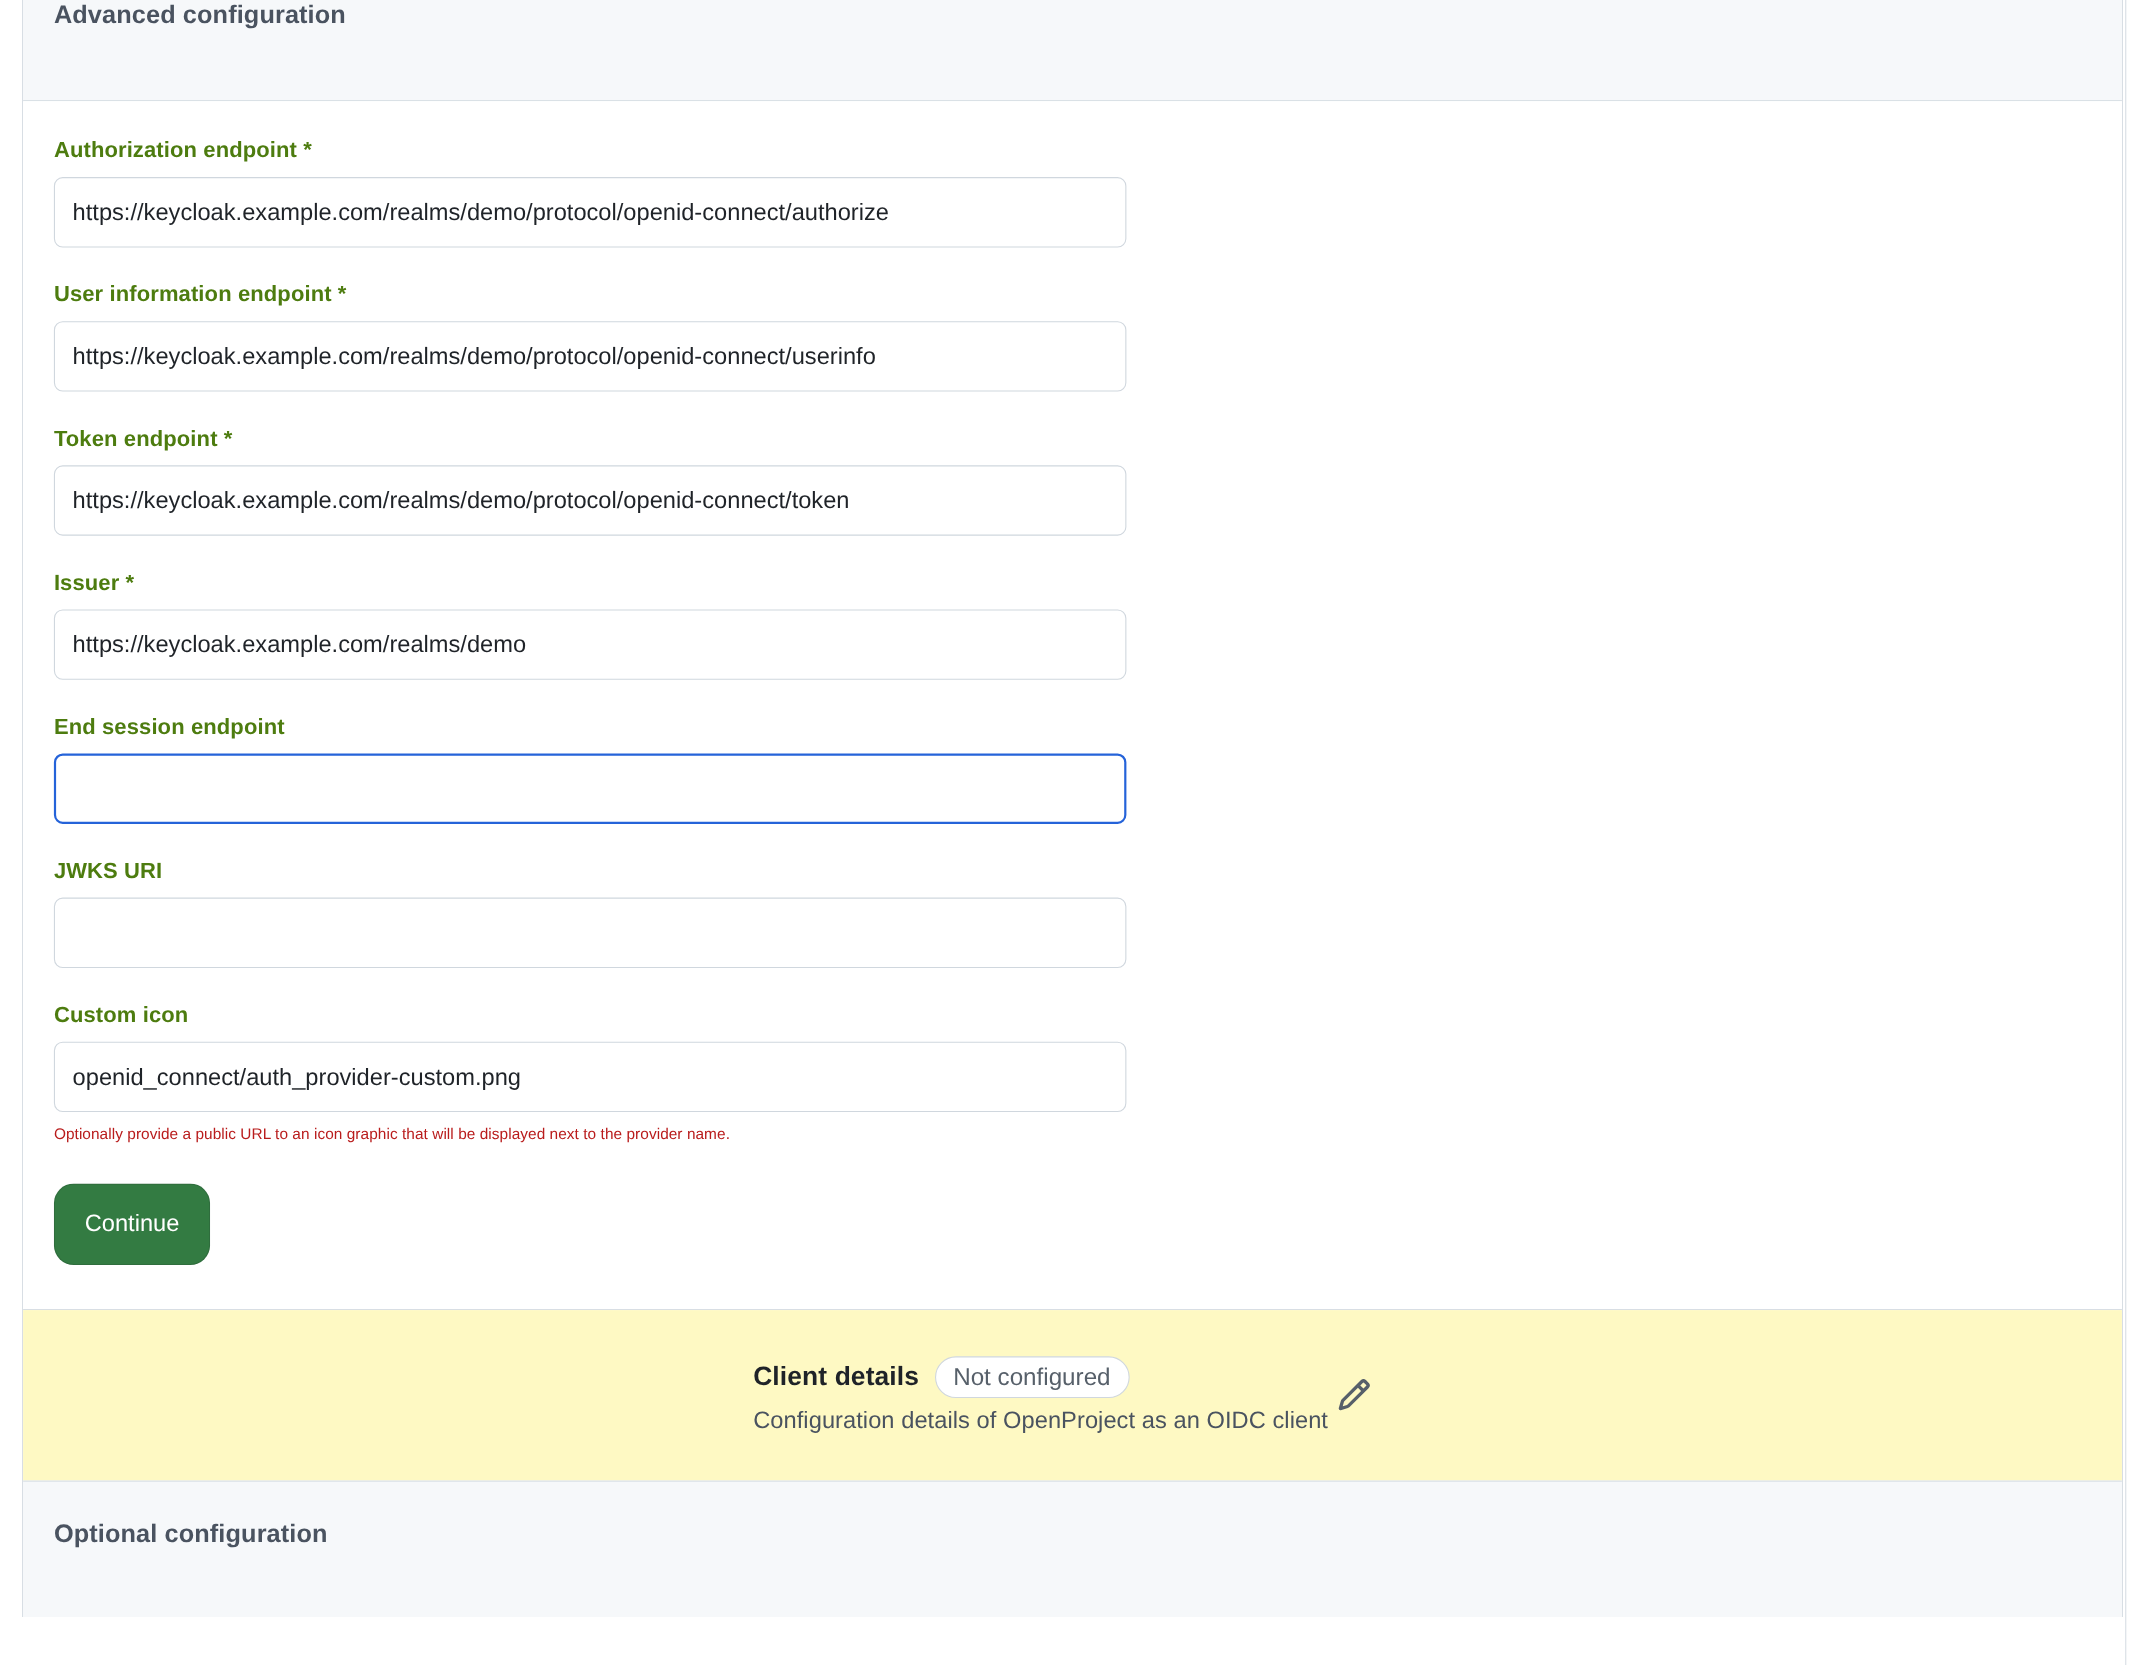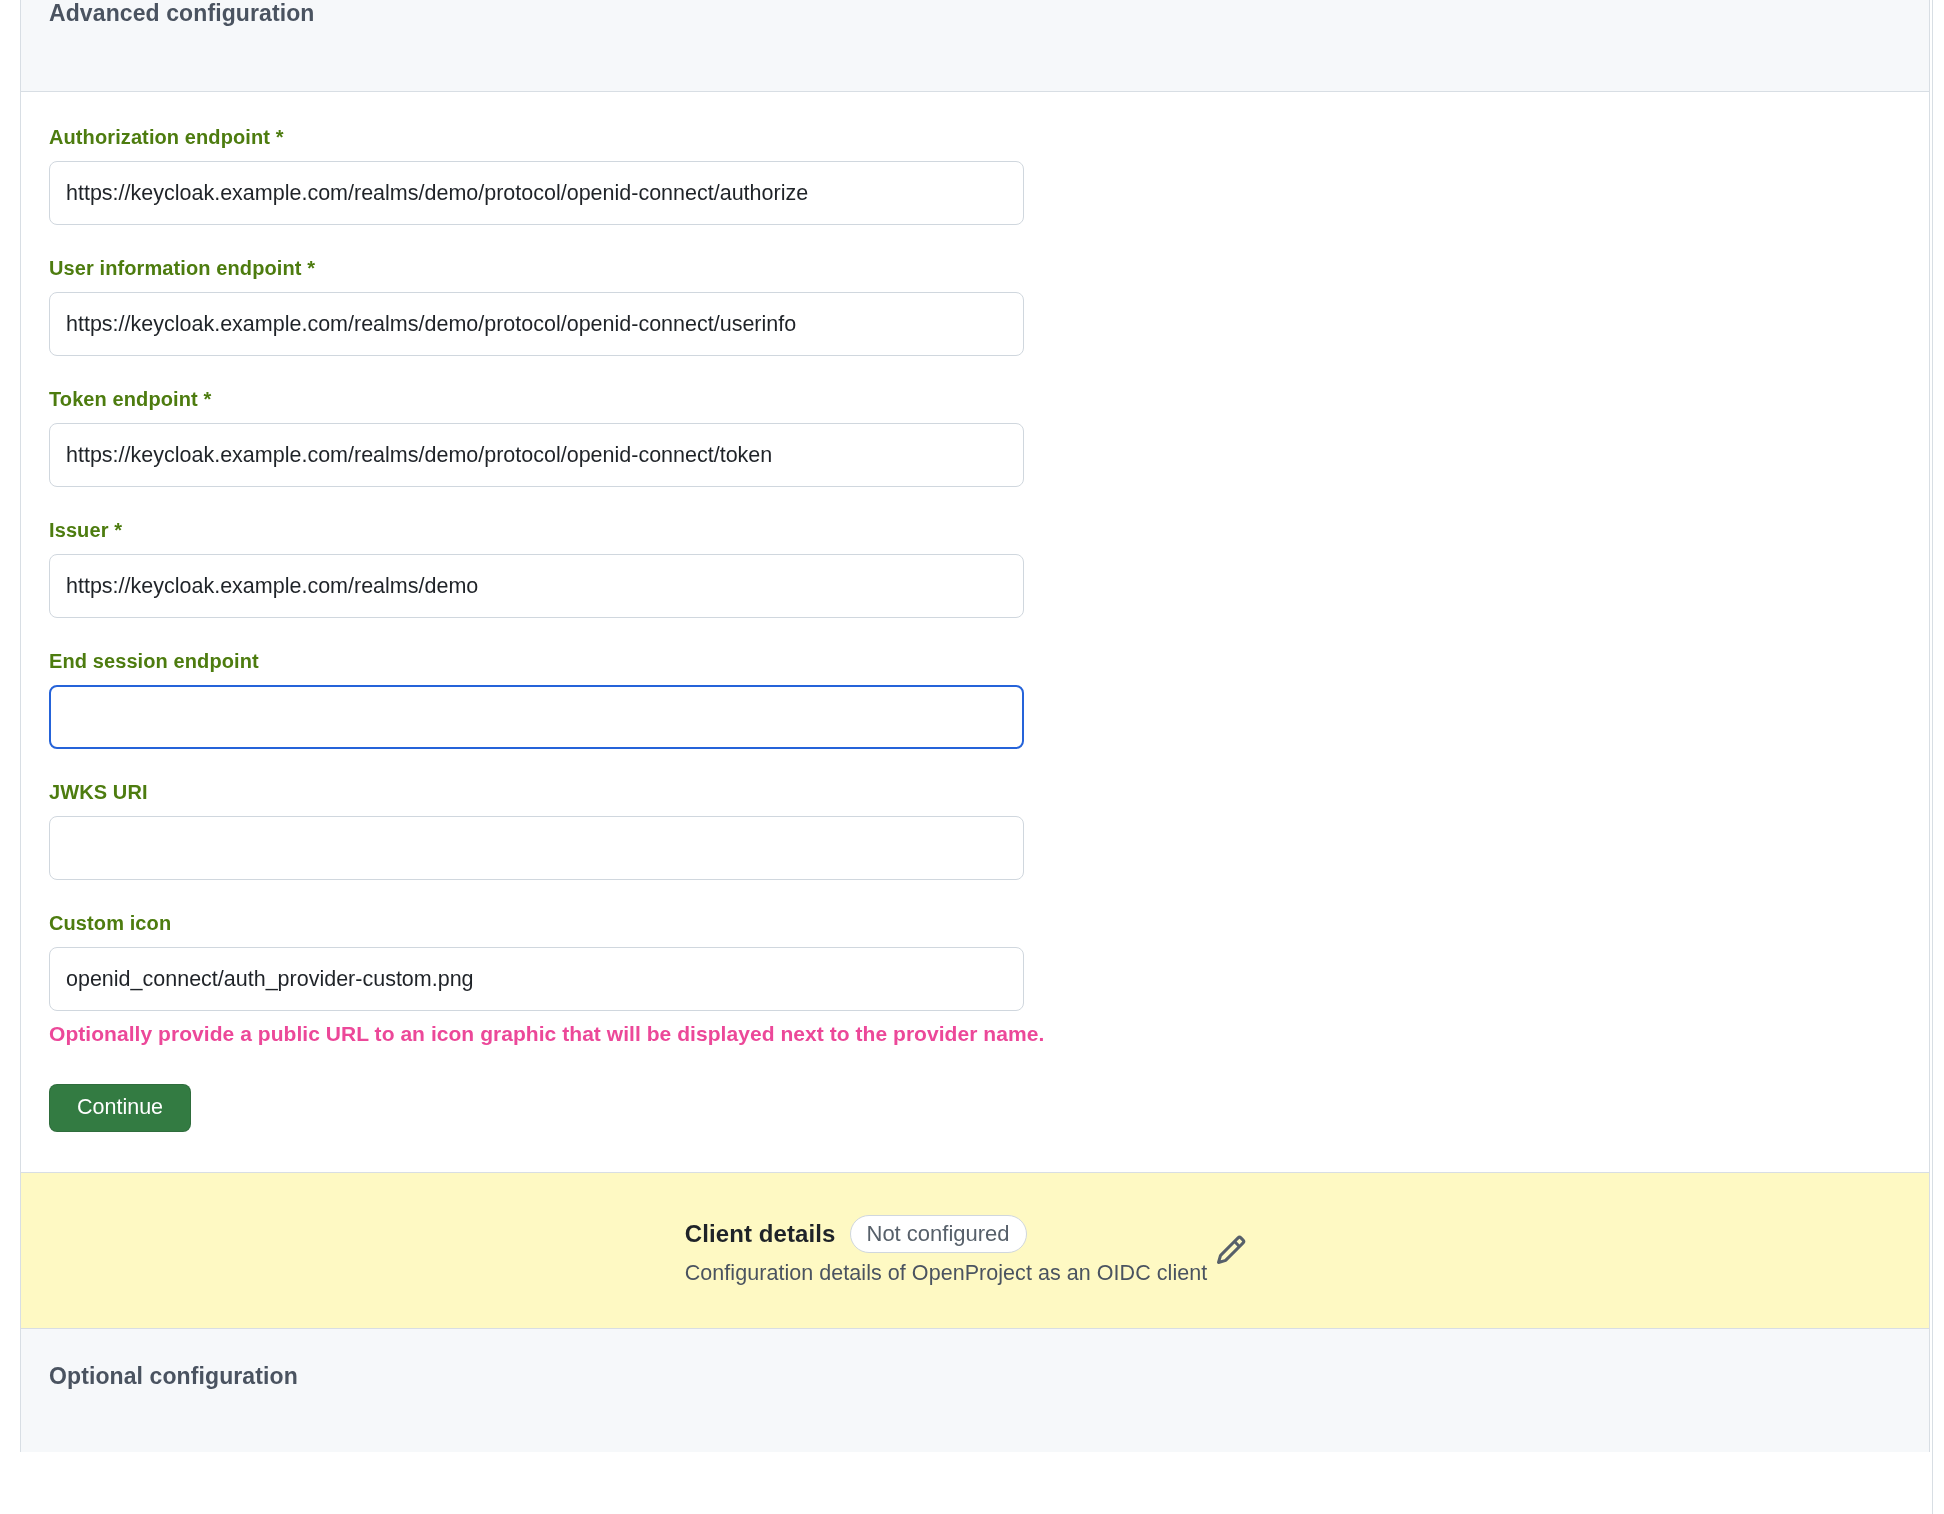--- a/index.html
+++ b/index.html
@@ -82,38 +82,37 @@
   }
   .text-input::placeholder { color: #8c959f; }
 
   .text-input.focused {
     border: 2px solid #2563d9;
     box-shadow: none;
   }
 
   .field-hint {
     margin-top: 11px;
-    font-size: 21px;
-    color: #ec4899;
+    font-size: 14px;
+    color: #b91c1c;
     letter-spacing: .05px;
-    font-weight: bold;
   }
 
   
   .btn-primary {
     margin-top: 6px;
     display: inline-block;
     background: #337b42;
     color: #ffffff;
     font-size: 21.5px;
     font-family: "Liberation Sans", sans-serif;
     font-weight: 400;
     border: 1px solid rgba(27,31,36,.15);
-    border-radius: 8px;
-    padding: 12px 27px;
+    border-radius: 18px;
+    padding: 25px 27px;
     cursor: pointer;
     line-height: 1;
   }
 
   
   .section-divider {
     border-top: 1px solid #d8dee4;
   }
 
   .detail-row {

